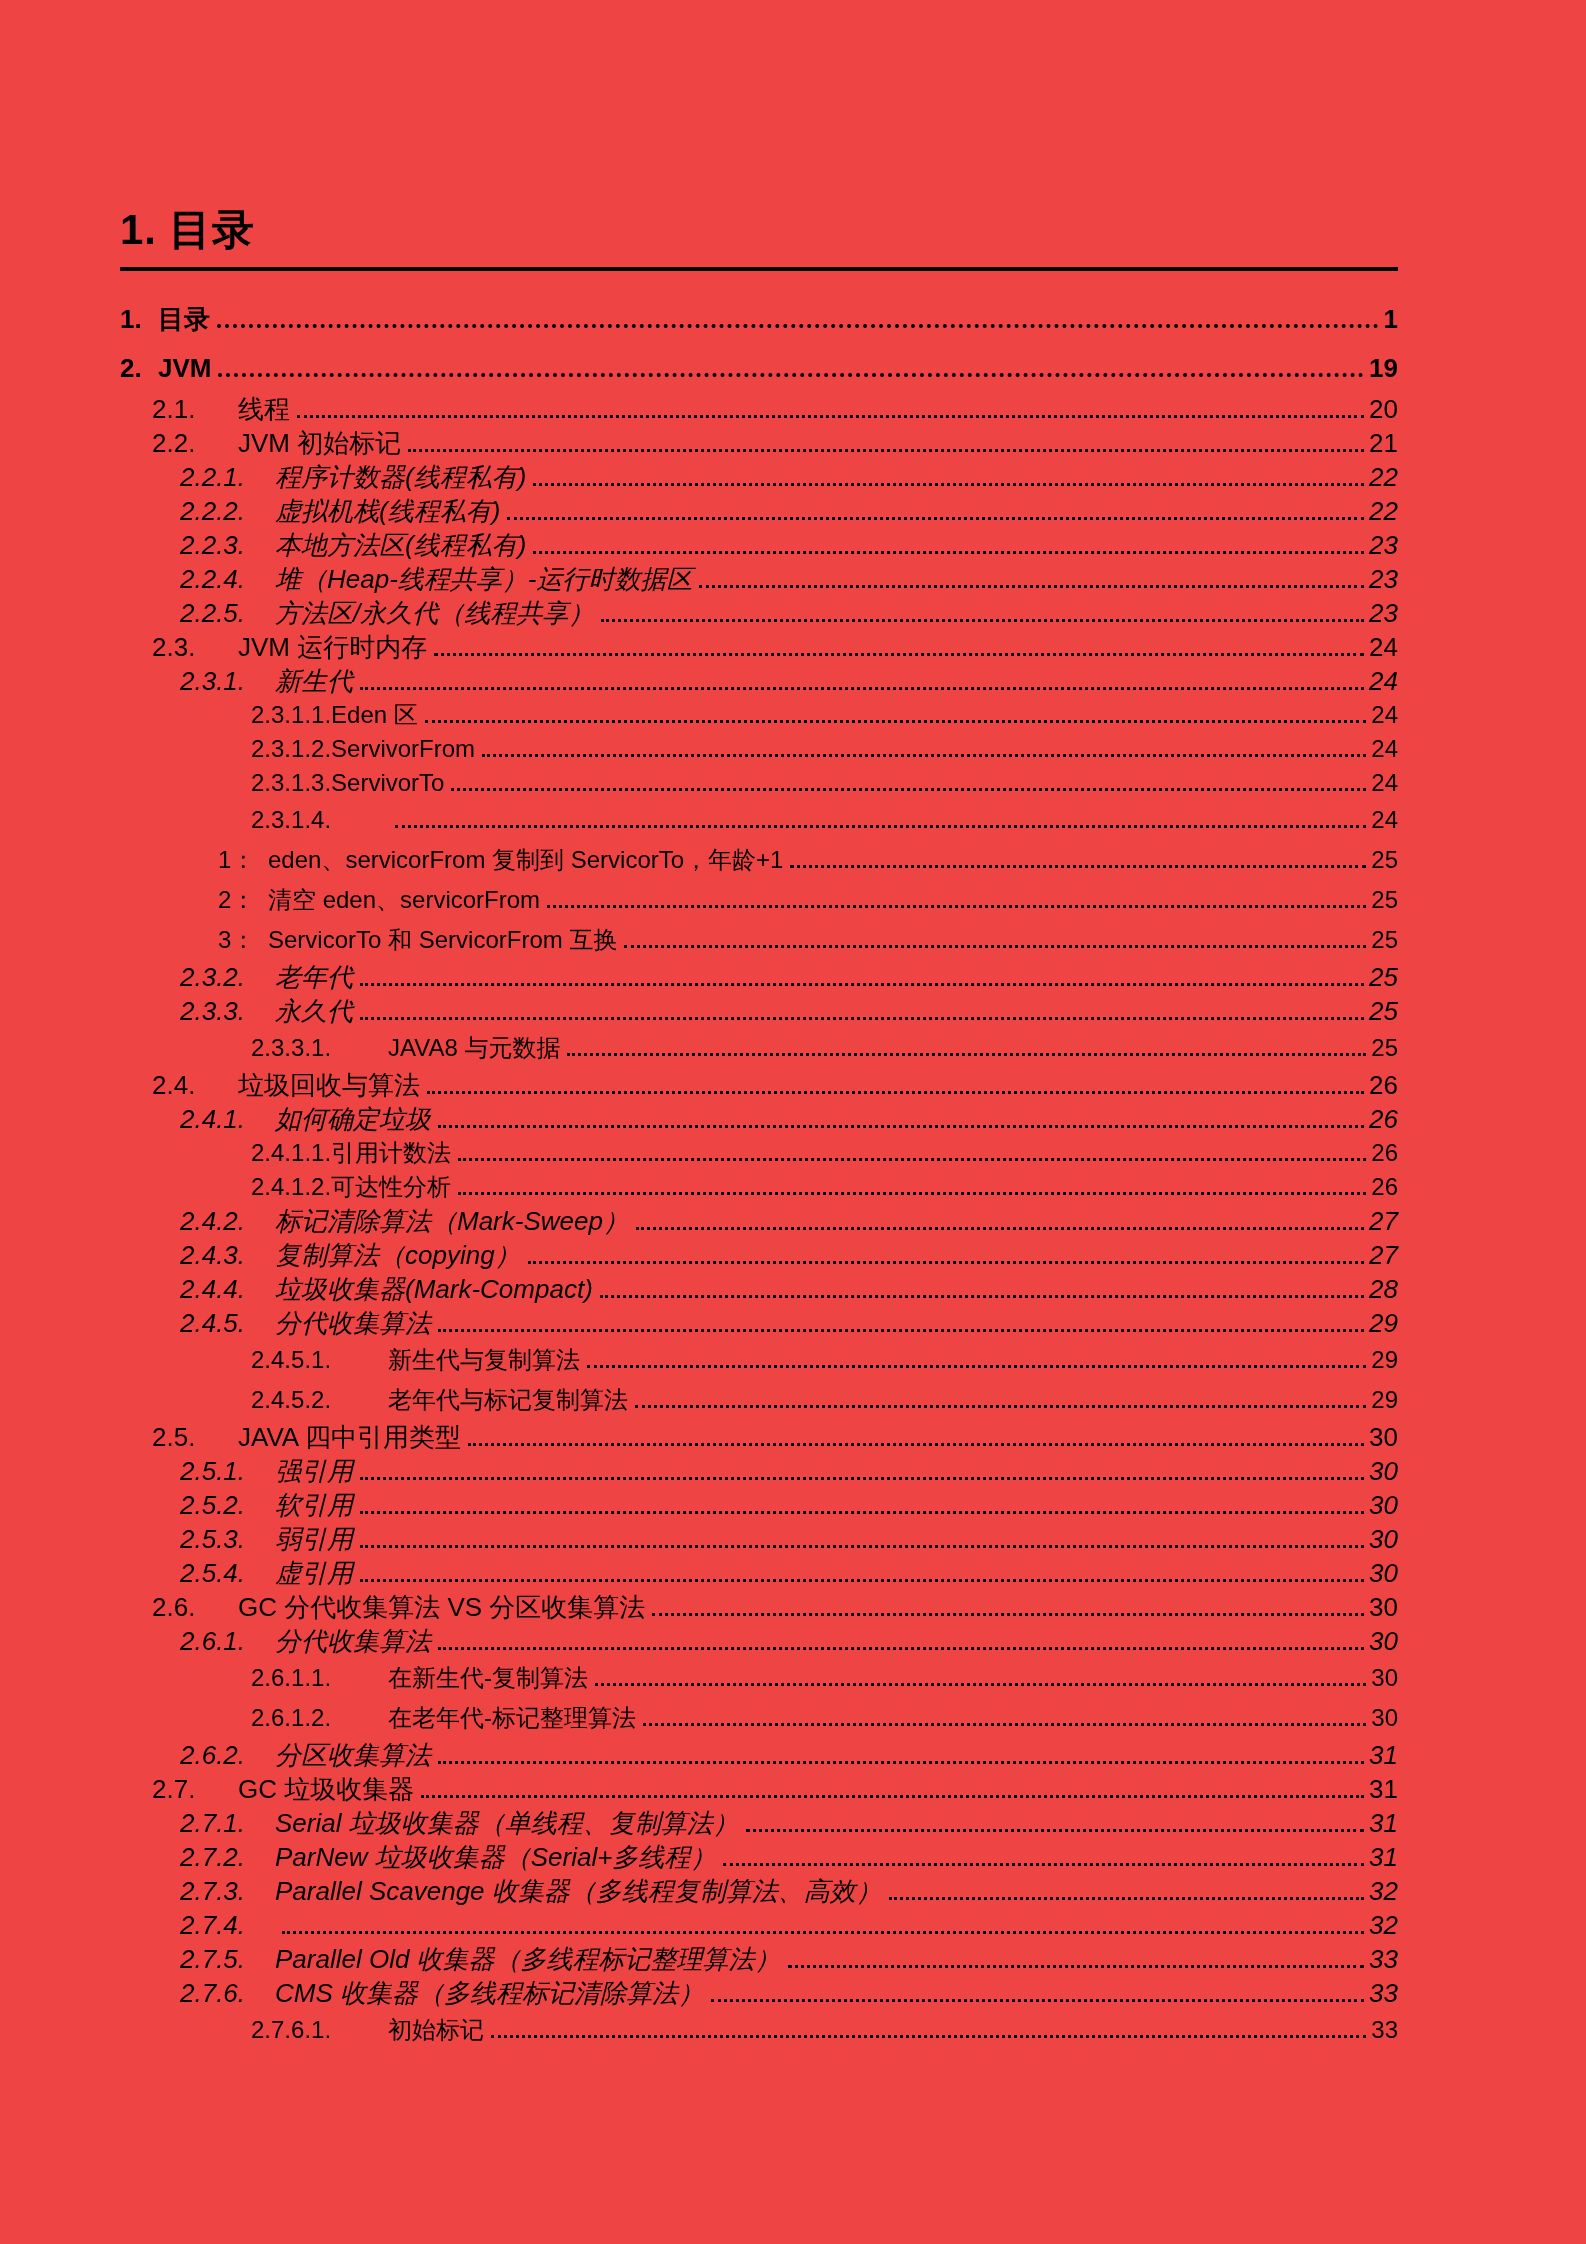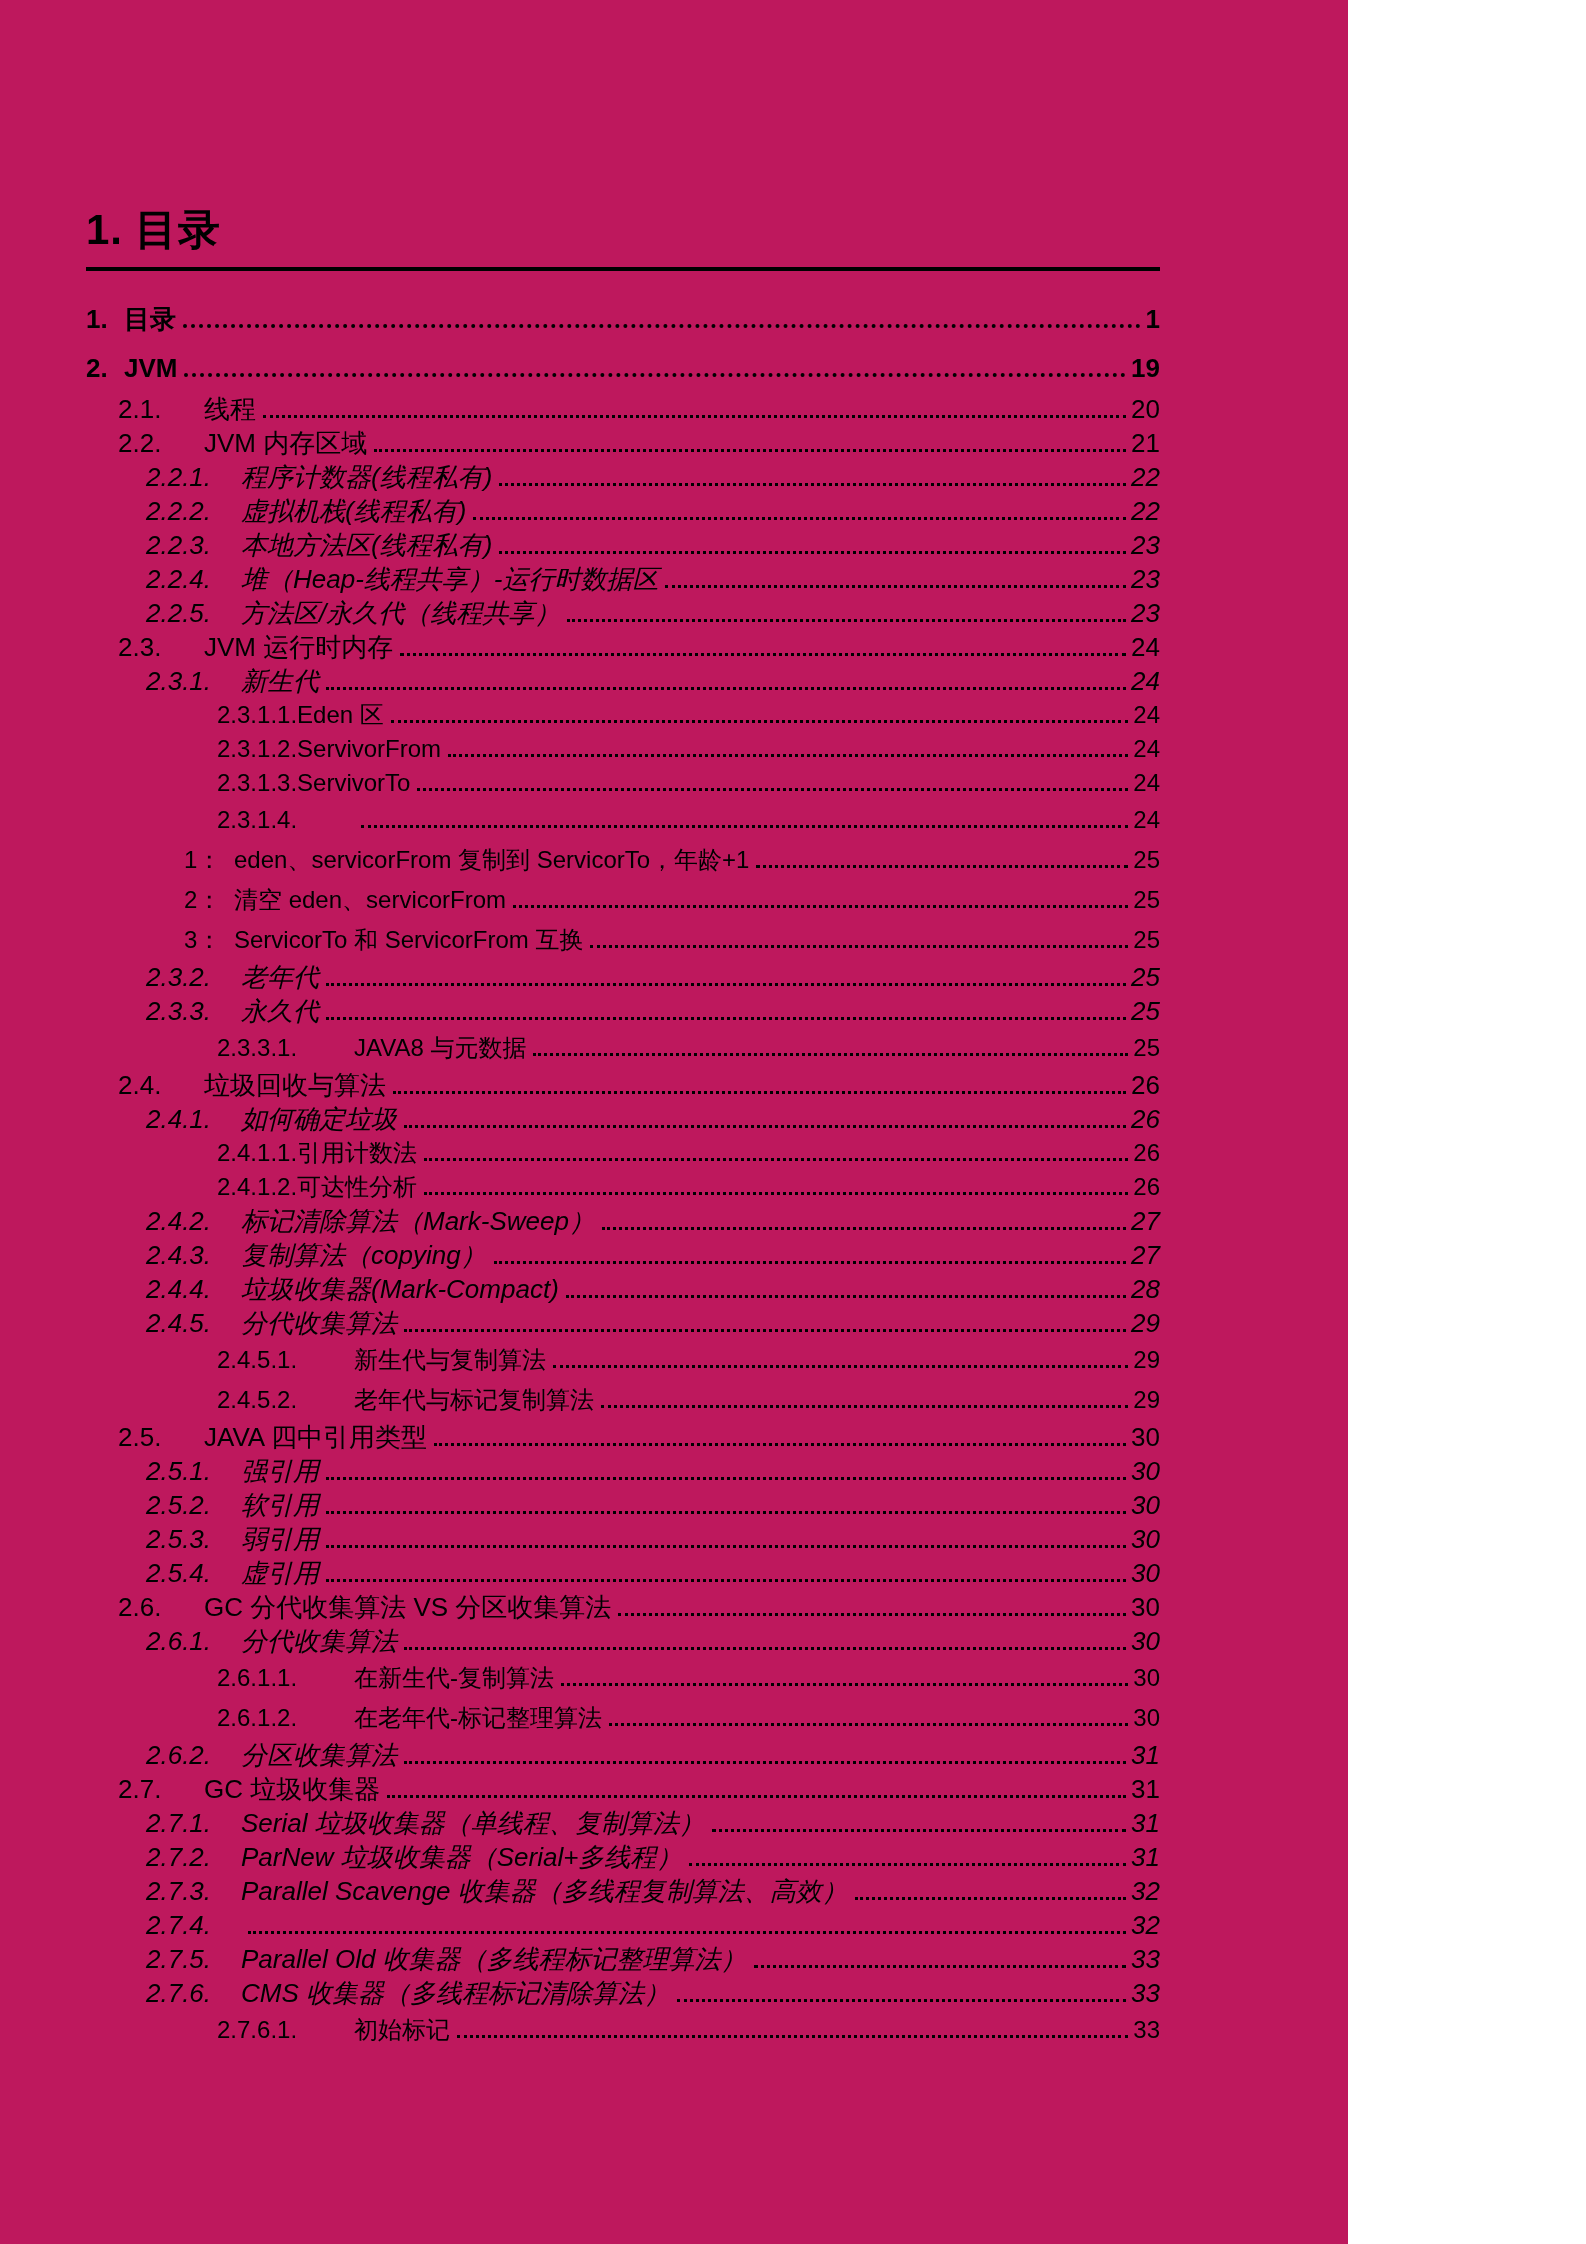--- a/index.html
+++ b/index.html
@@ -9,24 +9,24 @@
   }
   body {
     width: 1586px;
     height: 2244px;
     font-family: "Liberation Sans", sans-serif;
     color: #000000;
     overflow: hidden;
   }
   .page {
     box-sizing: border-box;
-    width: 1348px;
+    width: 1586px;
     height: 2244px;
-    padding: 202px 188px 0 86px;
-    background: #be185d;
+    padding: 202px 188px 0 120px;
+    background: #ef4444;
   }
   
   .doc-title {
     margin: 0;
     font-size: 42px;
     line-height: 56px;
     font-weight: bold;
     letter-spacing: 1px;
   }
   .title-num {
@@ -100,21 +100,21 @@
     <span class="pagenum">19</span>
   </div>
       <div class="toc-row l2">
     <span class="num">2.1.</span>
     <span class="label">线程</span>
     <span class="leader"></span>
     <span class="pagenum">20</span>
   </div>
       <div class="toc-row l2">
     <span class="num">2.2.</span>
-    <span class="label">JVM 内存区域</span>
+    <span class="label">JVM 初始标记</span>
     <span class="leader"></span>
     <span class="pagenum">21</span>
   </div>
       <div class="toc-row l3">
     <span class="num">2.2.1.</span>
     <span class="label">程序计数器(线程私有)</span>
     <span class="leader"></span>
     <span class="pagenum">22</span>
   </div>
       <div class="toc-row l3">

